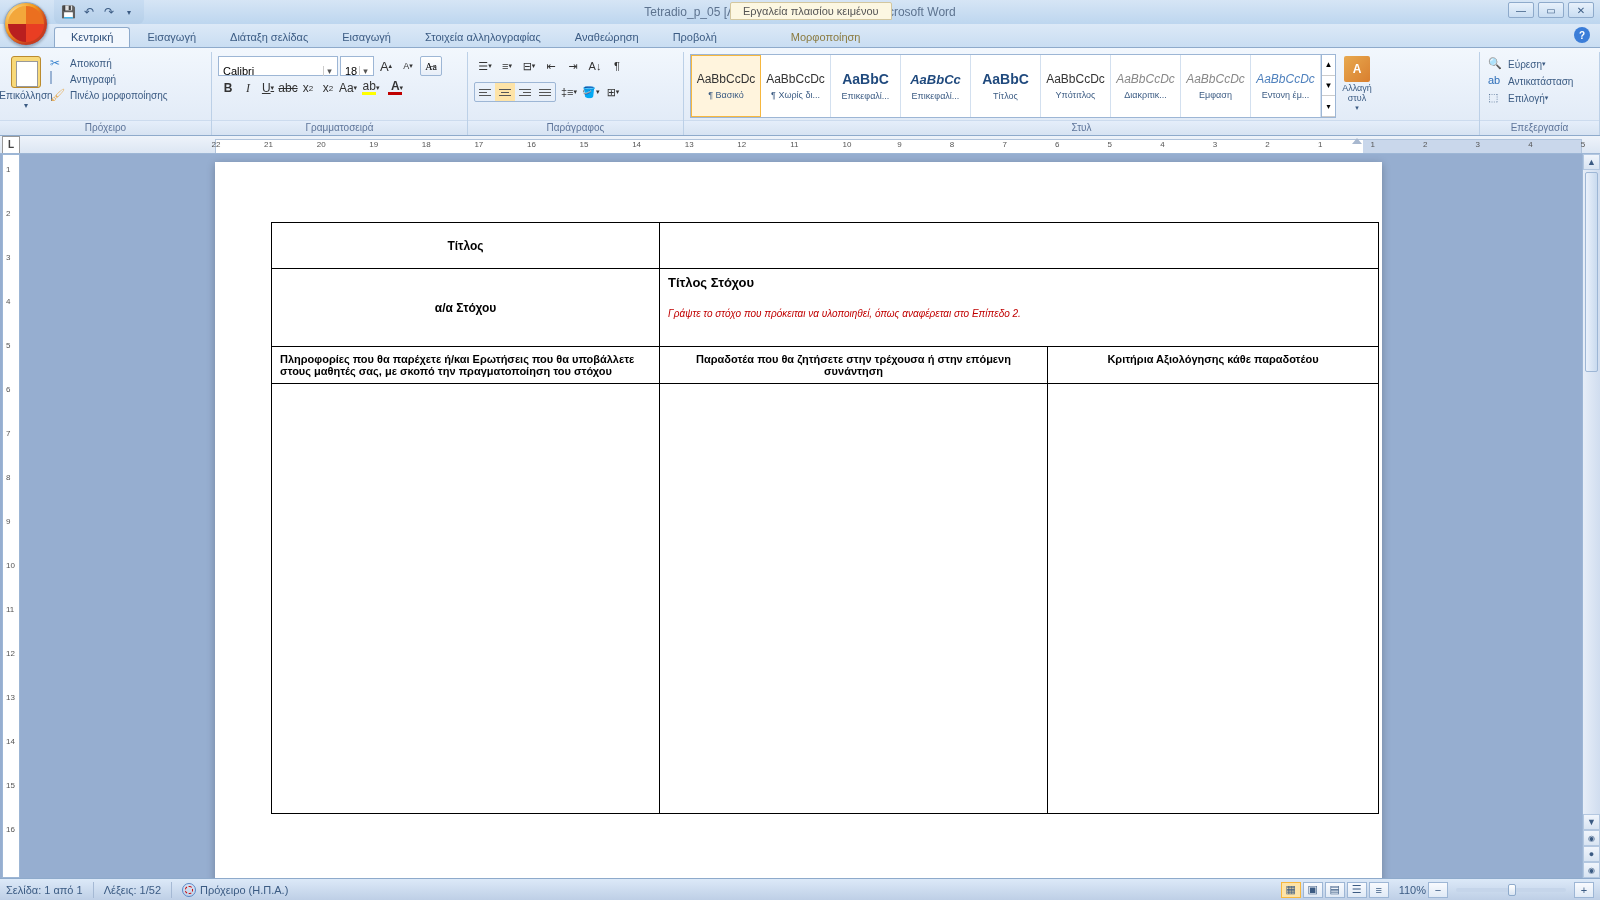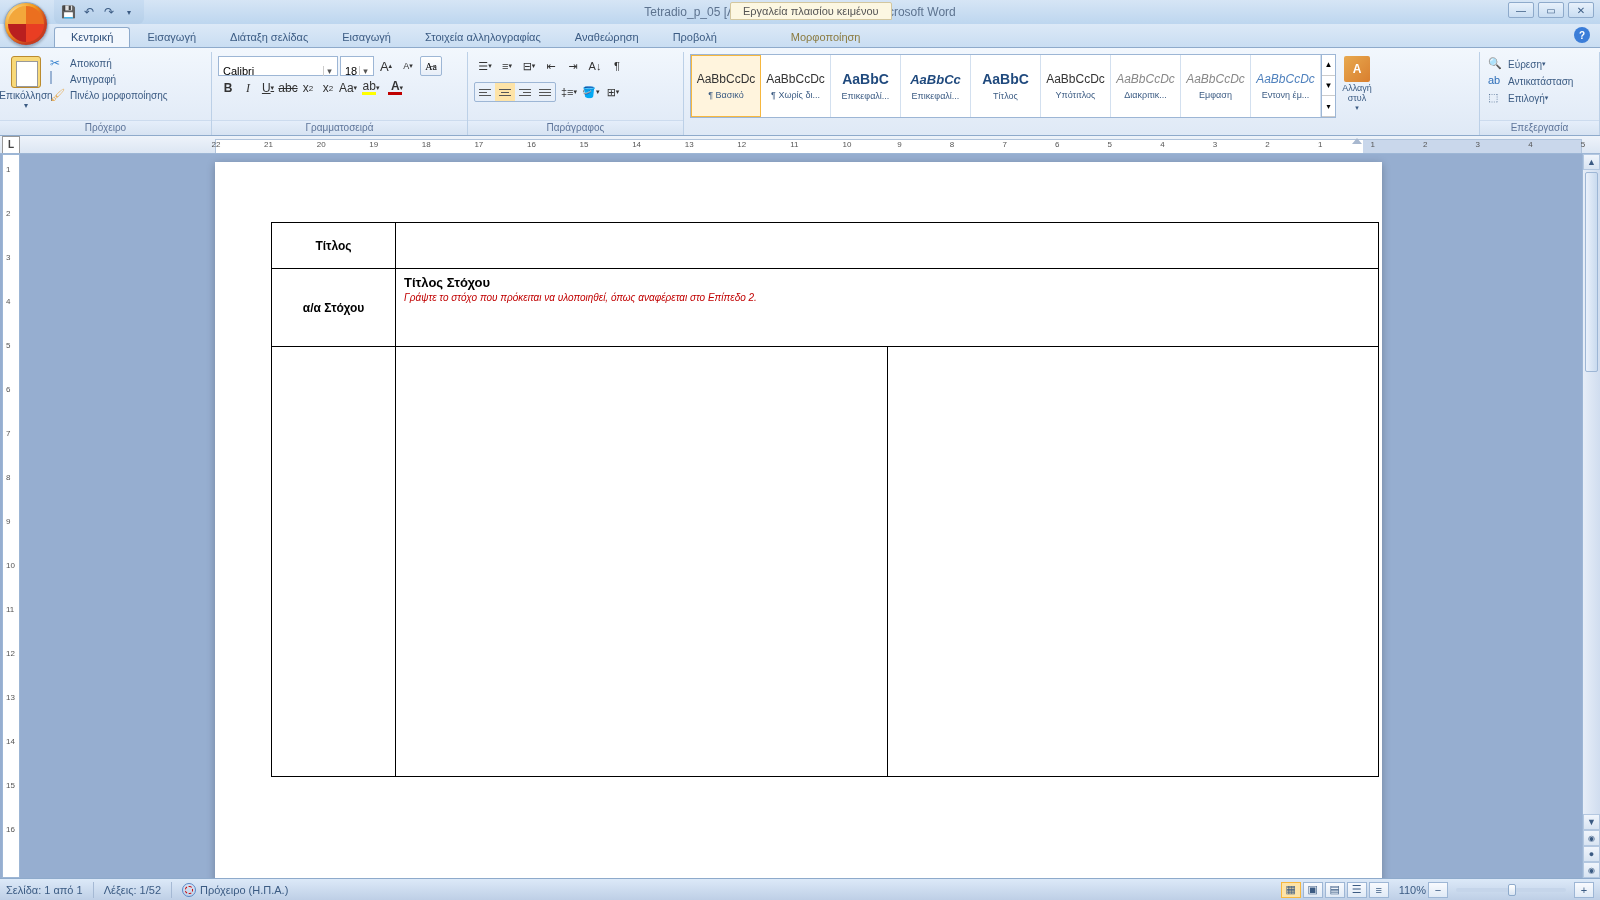--- a/index.html
+++ b/index.html
@@ -117,21 +117,21 @@
 .textbox-proj .h.tm{top:-4px;left:50%;margin-left:-3px;} .textbox-proj .h.bm{bottom:-4px;left:50%;margin-left:-3px;}
 
 .tbl { position:absolute; left:56px; top:60px; width:1108px; border-collapse:collapse; }
 .tbl td { border:1.2px solid #000; font-size:12px; vertical-align:top; padding:6px 8px; }
 .tbl .r1 td { height:46px; }
 .tbl .r2 td { height:78px; }
 .tbl .r3 td { height:26px; font-weight:bold; font-size:11px; }
 .tbl .r4 td { height:430px; }
 .lbl-left { width:124px; text-align:center; font-weight:bold; vertical-align:middle !important; }
 .goal-ttl { font-weight:bold; font-size:13px; }
-.goal-hint { color:#c00000; font-style:italic; font-size:10px; margin-top:2px; }
+.goal-hint { color:#c00000; font-style:italic; font-size:10px; margin-top:18px; }
 
 
 .status { position:absolute; bottom:0; left:0; right:0; height:22px; background:linear-gradient(#dce9f8,#becfe6); border-top:1px solid #8eaacb; display:flex; align-items:center; font-size:11px; color:#3b5b83; padding:0 6px; }
 .status .sep { width:1px; height:16px; background:#a5b9d4; margin:0 10px; }
 .status .lang-ic { width:14px; height:14px; border-radius:50%; border:1px solid #5a86c6; margin-right:4px; position:relative; }
 .status .lang-ic:before{content:"";position:absolute;inset:2px;border-radius:50%;border:1px dashed #c00;}
 .status-r { margin-left:auto; display:flex; align-items:center; gap:2px; }
 .view-b { width:20px; height:16px; border:1px solid #9db6d5; background:linear-gradient(#f8fafe,#e0eaf6); cursor:pointer; display:flex; align-items:center; justify-content:center; }
 .view-b.sel { background:#fde3a7; border-color:#f6b73e; }
 .zoom-sl { width:110px; height:4px; background:#c5d5ea; position:relative; margin:0 6px; border-radius:2px; }
@@ -337,20 +337,21 @@
             <div class="gal-sb">▼</div>
             <div class="gal-sb">▾</div>
           </div>
         </div>
       <div class="change-style">
         <div class="cs-ic">A</div>
         <div class="cs-lbl">Αλλαγή στυλ</div>
         <div style="font-size:7px;color:#3b5b83;">▾</div>
       </div>
     </div>
+    <div class="group-label">Στυλ</div>
   </div>
 
   <div class="group" style="width:120px;">
     <div class="group-body">
       <div class="edit-col">
         <div class="edit-i">
             <span class="edit-ic">🔍</span>
             <span>Εύρεση</span> 
             <span style="font-size:7px;">▾</span>
           </div>
@@ -432,20 +433,25 @@
             <td class="lbl-left">Τίτλος</td>
             <td colspan="3"></td>
           </tr>
       <tr class="r2">
             <td class="lbl-left">α/α Στόχου</td>
             <td colspan="3">
               <div class="goal-ttl">Τίτλος Στόχου</div>
               <div class="goal-hint">Γράψτε το στόχο που πρόκειται να υλοποιηθεί, όπως αναφέρεται στο Επίπεδο 2.</div>
             </td>
           </tr>
+      <tr class="r3">
+            <td style="width:388px;">Πληροφορίες που θα παρέχετε ή/και Ερωτήσεις που θα υποβάλλετε στους μαθητές σας, με σκοπό την πραγματοποίηση του στόχου</td>
+            <td style="width:388px;text-align:center;">Παραδοτέα που θα ζητήσετε  στην τρέχουσα ή στην επόμενη συνάντηση</td>
+            <td style="text-align:center;" colspan="2">Κριτήρια Αξιολόγησης κάθε παραδοτέου</td>
+          </tr>
       <tr class="r4">
             <td></td>
             <td></td>
             <td colspan="2"></td>
           </tr>
     </tbody>
       </table>
   </div>
 
   <div class="scroll-v">

